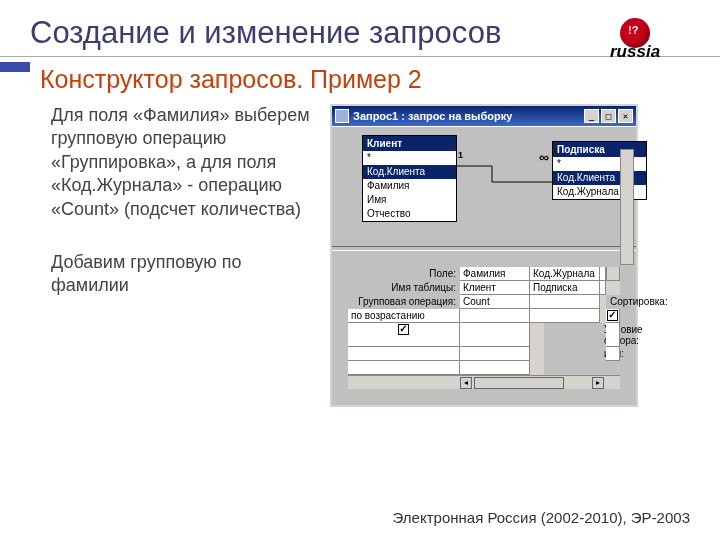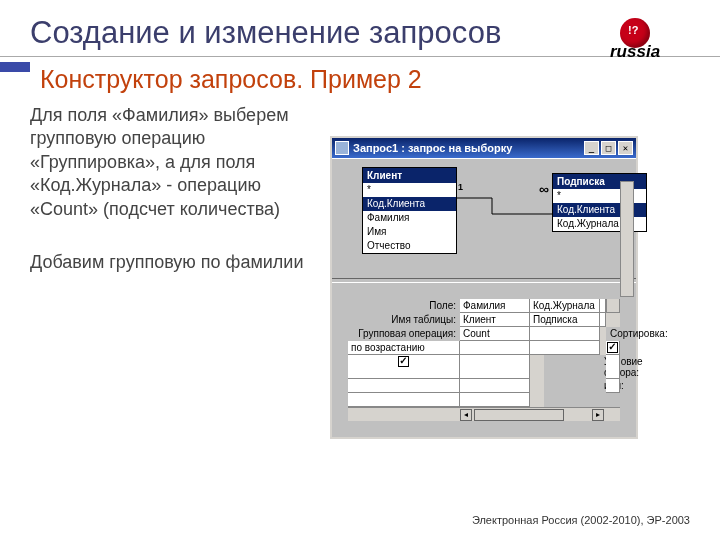--- a/index.html
+++ b/index.html
@@ -10,29 +10,29 @@
     }
     .slide { width: 100%; height: 100%; position: relative; }
     .hdr { padding: 15px 10px 5px 30px; }
     .hdr h1 { font-size: 31px; color: #3b3e6c; font-weight: normal; }
     .accentbar { position: absolute; left: 0; top: 62px; width: 30px; height: 10px; background: #3a4aa8; }
     .hr { height: 1px; background: #aaa; margin: 0 0 0 0; }
     .sub { padding: 8px 30px 0 40px; }
     .sub h2 { font-size: 25px; color: #c2410c; font-weight: normal; }
     .body { padding: 10px 10px 0 30px; display: flex; gap: 20px; }
     .leftcol { width: 280px; font-size: 18px; color: #444; line-height: 1.3; }
-    .leftcol p { margin-bottom: 30px; }
+    .leftcol p { margin-bottom: 30px; margin-left: 21px; }
     .logo { position: absolute; top: 18px; right: 30px; width: 80px; height: 45px; }
     .logo-ball { width: 30px; height: 30px; border-radius: 50%; background: #c60018; position: absolute; top: 0; left: 10px; box-shadow: inset -3px -3px 4px rgba(0,0,0,.3); }
     .logo-ball::after { content:"!?"; color:#fff; font-size:11px; position:absolute; top:6px; left:8px; font-weight:bold; }
     .logo span { position: absolute; top: 24px; left: 0; font-size: 17px; font-weight: bold; color: #000; font-style: italic; }
-    .footer { position: absolute; bottom: 14px; right: 30px; font-size: 11px; color: #333; }
+    .footer { position: absolute; bottom: 14px; right: 30px; font-size: 15px; color: #333; }
 
     
-    .win { width: 308px; border: 2px solid #d6d3ce; font-size: 11px; font-family: Tahoma, Verdana, sans-serif; display: flex; flex-direction: column; margin-top: 32px; }
+    .win { width: 308px; border: 2px solid #d6d3ce; font-size: 11px; font-family: Tahoma, Verdana, sans-serif; display: flex; flex-direction: column; }
     .tbar { background: linear-gradient(#0a246a, #3a6bcd); color: #fff; display: flex; align-items: center; padding: 2px 3px; height: 20px; }
     .tbar-icon { width: 14px; height: 14px; background: #99b3d9; border: 1px solid #fff; margin-right: 4px; }
     .tbar-title { font-weight: bold; flex: 1; font-size: 11px; }
     .tbar-btns { display: flex; gap: 2px; }
     .tbar-btn { width: 15px; height: 14px; background: #d6d3ce; border: 1px solid #fff; display: flex; align-items: center; justify-content: center; color: #000; font-size: 9px; font-family: monospace; font-weight: bold; }
     .panetop { background: #c0c0c0; height: 120px; position: relative; border-top: 1px solid #fff; }
     .tablebox { position: absolute; background: #fff; border: 1px solid #000; }
     .tablebox .thead { background: #0a246a; color: #fff; padding: 2px 4px; font-weight: bold; font-size: 10px; }
     .tablebox .trow { padding: 1px 4px; font-size: 10px; color: #000; border-bottom: 1px solid transparent; }
     .tablebox .trow.selected { background: #0a246a; color: #fff; }

